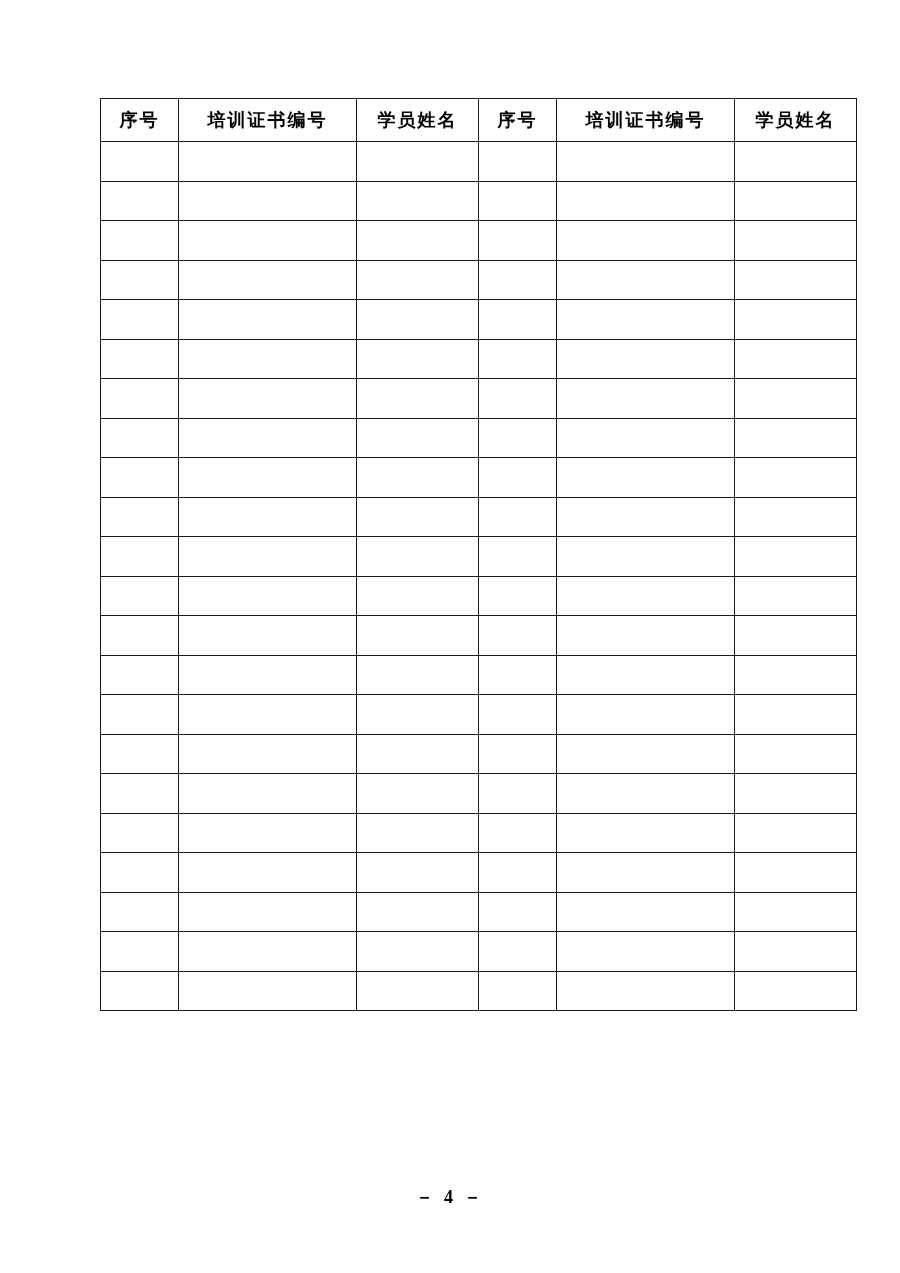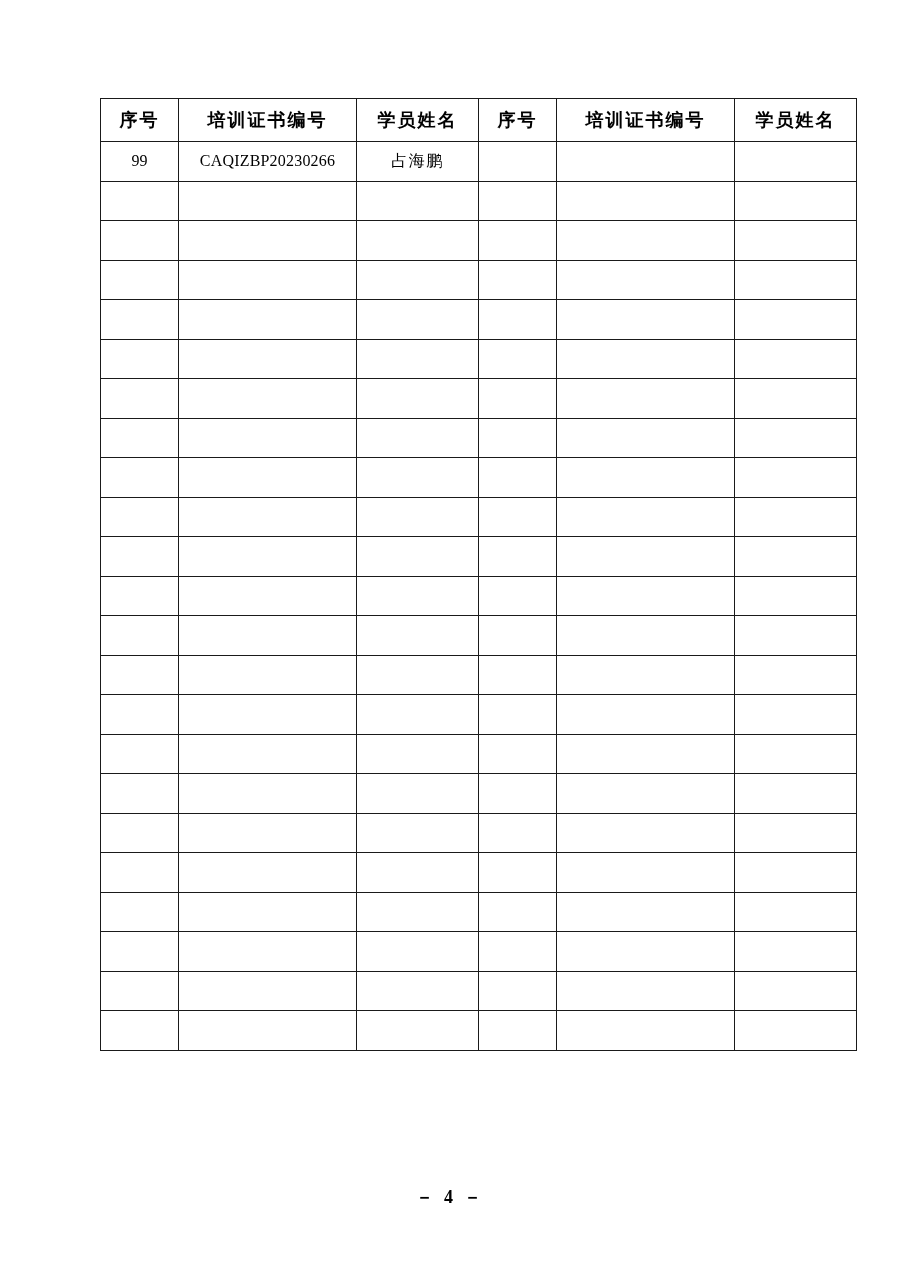--- a/index.html
+++ b/index.html
@@ -93,28 +93,20 @@
         <th>序号</th>
         <th>培训证书编号</th>
         <th>学员姓名</th>
         <th>序号</th>
         <th>培训证书编号</th>
         <th>学员姓名</th>
       </tr>
     </thead>
     <tbody>
       <tr>
-        <td class="num-cell">99</td>
-        <td class="cert-cell">CAQIZBP20230266</td>
-        <td class="name-cell">占海鹏</td>
-        <td class="num-cell"></td>
-        <td class="cert-cell"></td>
-        <td class="name-cell"></td>
-      </tr>
-      <tr>
         <td class="num-cell"></td>
         <td class="cert-cell"></td>
         <td class="name-cell"></td>
         <td class="num-cell"></td>
         <td class="cert-cell"></td>
         <td class="name-cell"></td>
       </tr>
       <tr>
         <td class="num-cell"></td>
         <td class="cert-cell"></td>

